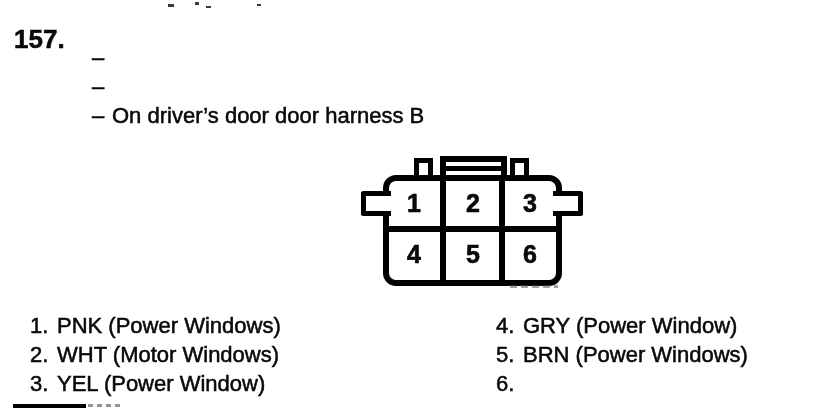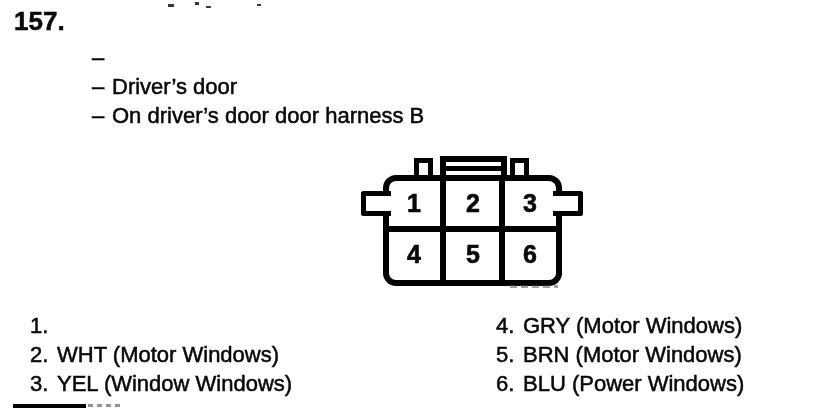--- a/index.html
+++ b/index.html
@@ -2,21 +2,21 @@
 <html><head>
 <meta charset="utf-8">
 <style>
   html,body { margin:0; padding:0; background:#ffffff; }
   .page {
     position:relative; width:816px; height:414px; background:#ffffff;
     color:#0a0a0a; font-family:"Liberation Sans", sans-serif; overflow:hidden;
   }
   
   .heading {
-    position:absolute; left:14px; top:6px; display:flex;
+    position:absolute; left:14px; top:24px; display:flex;
     font-size:26px; font-weight:700; line-height:30px;
     -webkit-text-stroke:0.5px #000;
   }
   .hnum { width:69px; }
   
   .details {
     position:absolute; left:92px; top:43px; margin:0; padding:0; list-style:none;
     font-size:22px; line-height:29px; -webkit-text-stroke:0.5px #000;
   }
   .detail { display:flex; }
@@ -85,21 +85,20 @@
   <div class="heading">
     <span class="hnum">157.</span>
   </div>
 
   <ul class="details">
     <li class="detail">
       <span class="dash">–</span>
     </li>
     <li class="detail">
       <span class="dash">–</span>
-      <span>Driver’s door</span>
     </li>
     <li class="detail">
       <span class="dash">–</span>
       <span>On driver’s door door harness B</span>
     </li>
   </ul>
 
   <div class="connector">
     <div class="tab-small tab-left"></div>
     <div class="tab-center">
@@ -121,42 +120,42 @@
 
     <div class="ear ear-left"></div>
     <div class="ear ear-right"></div>
     <div class="conn-smudge"></div>
   </div>
 
   <div class="legend">
     <div class="legend-col legend-left">
       <div class="lrow">
         <span class="lnum">1.</span>
+        <span class="llabel">PNK (Power Windows)</span>
       </div>
       <div class="lrow">
         <span class="lnum">2.</span>
         <span class="llabel">WHT (Motor Windows)</span>
       </div>
       <div class="lrow">
         <span class="lnum">3.</span>
-        <span class="llabel">YEL (Window Windows)</span>
+        <span class="llabel">YEL (Power Window)</span>
       </div>
     </div>
     <div class="legend-col legend-right">
       <div class="lrow">
         <span class="lnum">4.</span>
-        <span class="llabel">GRY (Motor Windows)</span>
+        <span class="llabel">GRY (Power Window)</span>
       </div>
       <div class="lrow">
         <span class="lnum">5.</span>
-        <span class="llabel">BRN (Motor Windows)</span>
+        <span class="llabel">BRN (Power Windows)</span>
       </div>
       <div class="lrow">
         <span class="lnum">6.</span>
-        <span class="llabel">BLU (Power Windows)</span>
       </div>
     </div>
   </div>
 
   <div class="artifact-line"></div>
   <div class="artifact-faint"></div>
   <div class="speck sp1"></div>
   <div class="speck sp2"></div>
   <div class="speck sp3"></div>
   <div class="speck sp4"></div>

